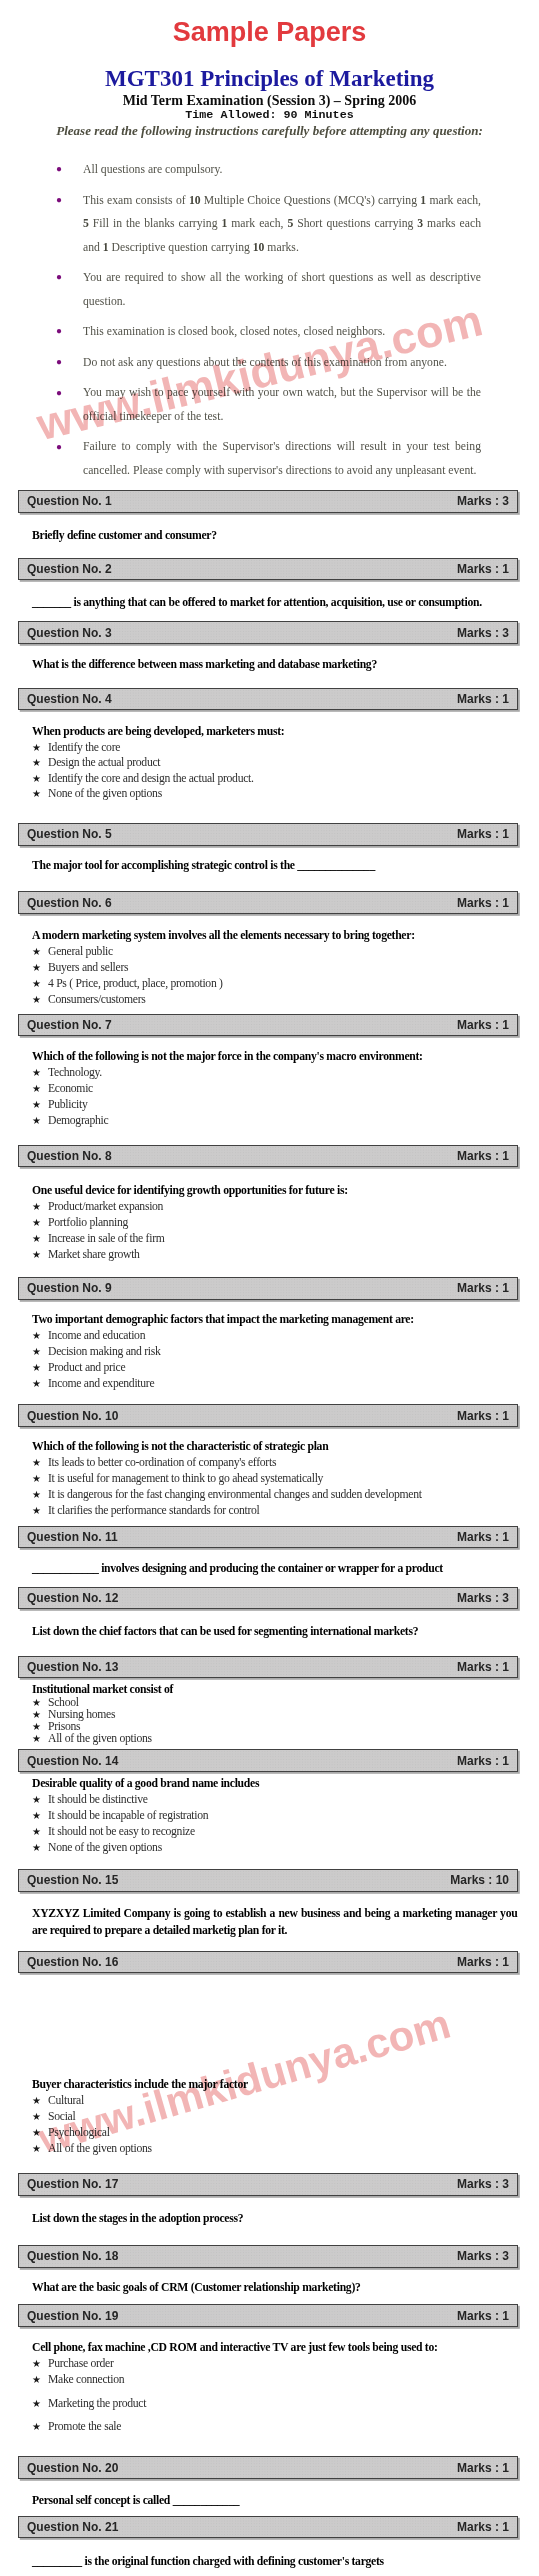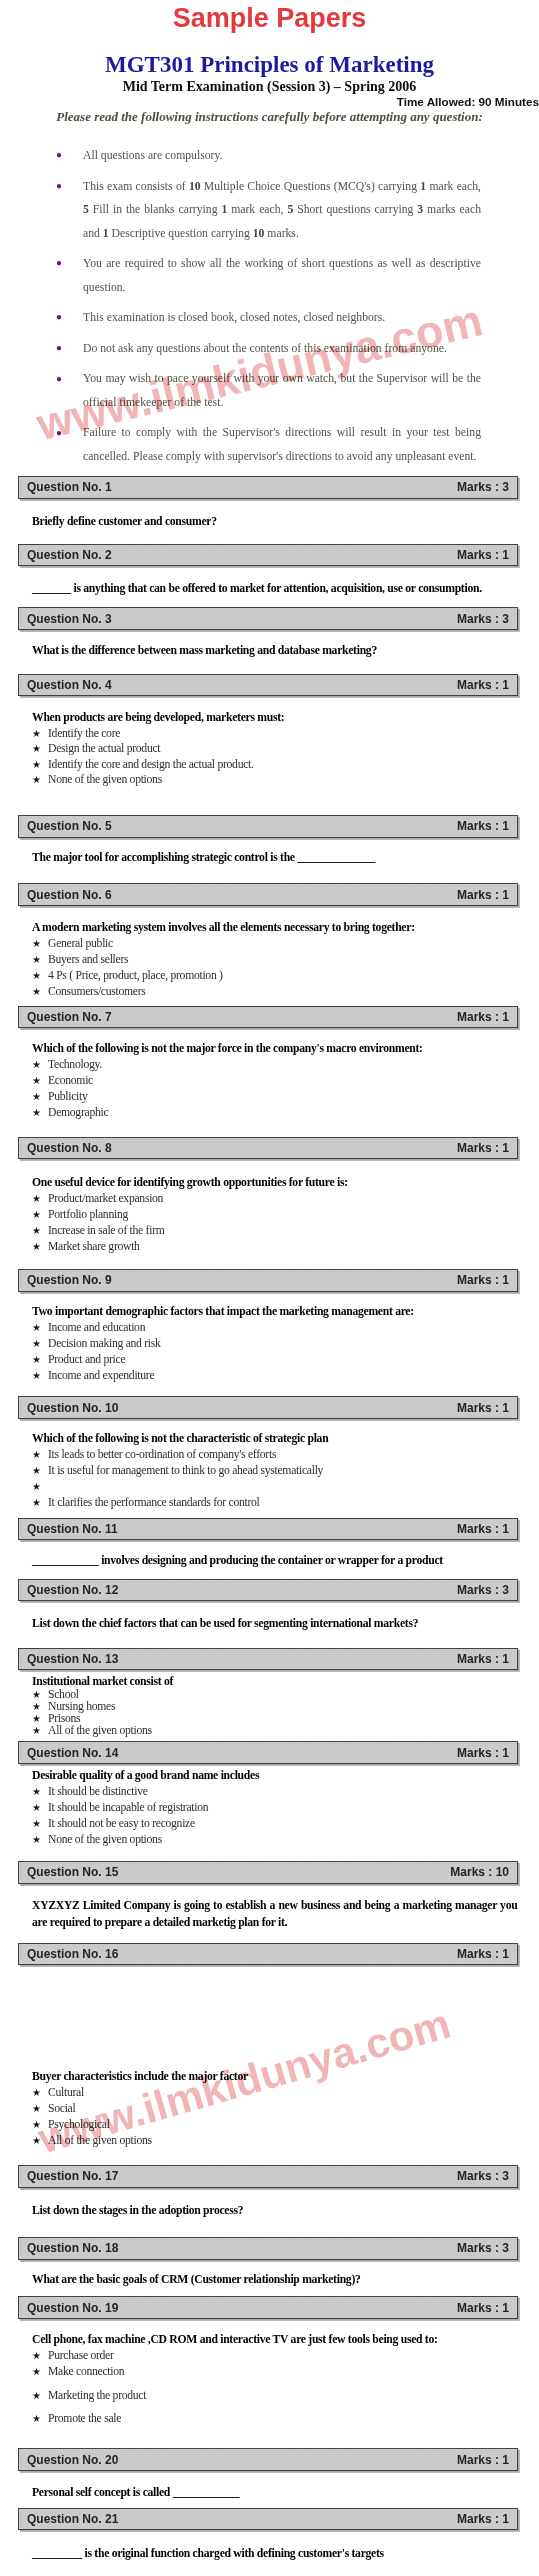--- a/index.html
+++ b/index.html
@@ -1,25 +1,25 @@
 <!DOCTYPE html>
 <html style="font-size:14.4px"><head>
 <meta charset="utf-8">
 <style>
   html,body{margin:0;padding:0;background:#ffffff;}
   body{width:539px;height:2576px;overflow:hidden;position:relative;
        font-family:"Liberation Serif",serif;color:#111;}
 
   
-  .site-title{padding-top:3px;text-align:center;font-family:"Liberation Sans",sans-serif;
+  .site-title{padding-top:17px;text-align:center;font-family:"Liberation Sans",sans-serif;
     font-weight:bold;font-size:27px;line-height:31px;color:#e23a3e;}
   .course-title{margin-top:18px;text-align:center;font-weight:bold;font-size:23px;
     line-height:25px;color:#1c1a9e;}
   .exam-title{margin-top:1.8px;text-align:center;font-weight:bold;font-size:14px;line-height:16px;color:#0d0d0d;}
-  .time-allowed{text-align:right;font-family:Liberation Sans, sans-serif;font-weight:bold;
+  .time-allowed{text-align:center;font-family:Liberation Mono, monospace;font-weight:bold;
     font-size:11.7px;line-height:13.5px;color:#111;}
   .instructions-intro{margin-top:0.9px;text-align:center;font-weight:bold;font-style:italic;
     font-size:13px;line-height:16px;color:#4e4e40;}
 
   
   .instructions{margin:19px 58px 0 83px;}
   .instr{position:relative;margin-bottom:7.2px;text-align:justify;
     font-size:11.7px;line-height:23.4px;color:#53534a;}
   .instr b{font-weight:bold;color:#46463c;}
   .ibullet{position:absolute;left:-27px;top:6.3px;font-size:10px;line-height:10px;color:#7b0c7b;}
@@ -140,21 +140,21 @@
           <span>Identify the core and design the actual product.</span>
         </div>
       <div class="opt">
           <span class="star">★</span>
           <span>None of the given options</span>
         </div>
     </div>
   </div>
 
   <div>
-    <div class="qbar" style="margin-top:28px">
+    <div class="qbar" style="margin-top:22px">
       <span>Question No. 5</span>
       <span class="qmarks">Marks : 1</span>
     </div>
     <div class="qstem" style="margin-top:11.7px">The major tool for accomplishing strategic control is the ______________</div>
   </div>
 
   <div>
     <div class="qbar" style="margin-top:17px">
       <span>Question No. 6</span>
       <span class="qmarks">Marks : 1</span>
@@ -268,20 +268,21 @@
       <div class="opt">
           <span class="star">★</span>
           <span>Its leads to better co-ordination of company's efforts</span>
         </div>
       <div class="opt">
           <span class="star">★</span>
           <span>It is useful for management to think to go ahead systematically</span>
         </div>
       <div class="opt">
           <span class="star">★</span>
+          <span>It is dangerous for the fast changing environmental changes and sudden development</span>
         </div>
       <div class="opt">
           <span class="star">★</span>
           <span>It clarifies the performance standards for control</span>
         </div>
     </div>
   </div>
 
   <div>
     <div class="qbar" style="margin-top:7.2px">

